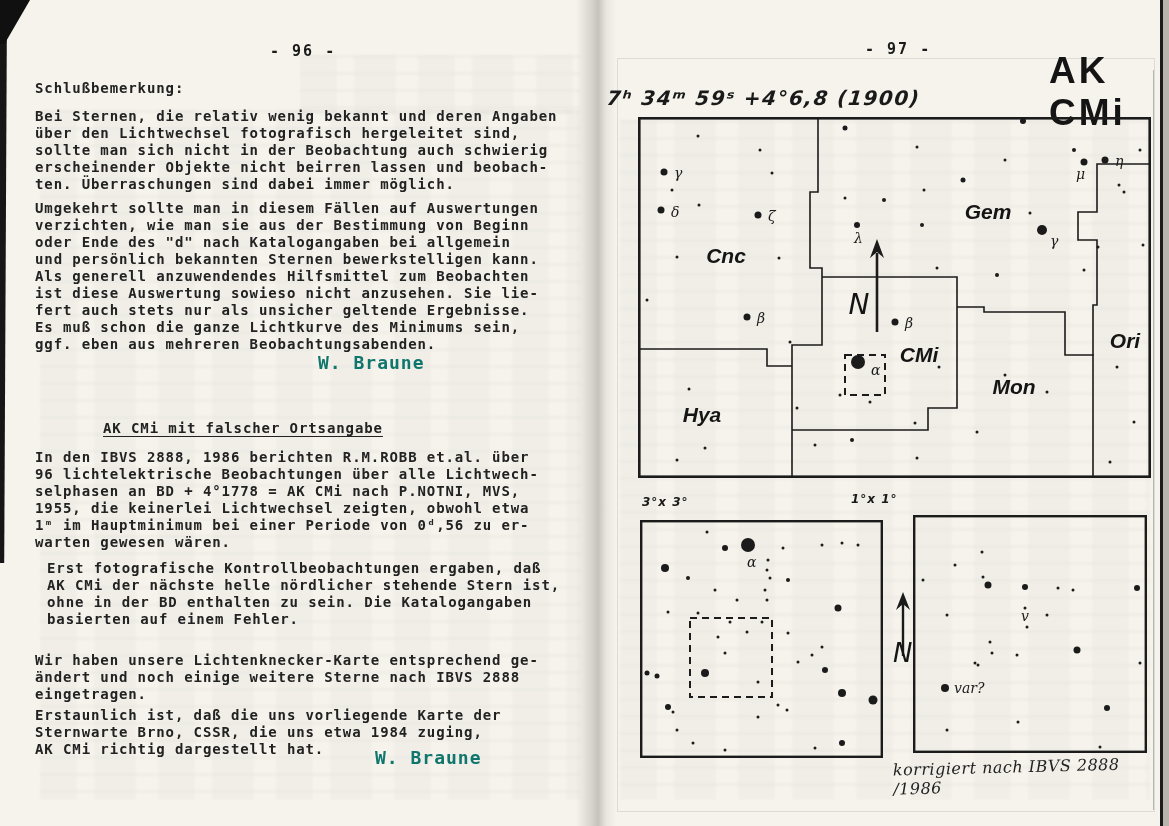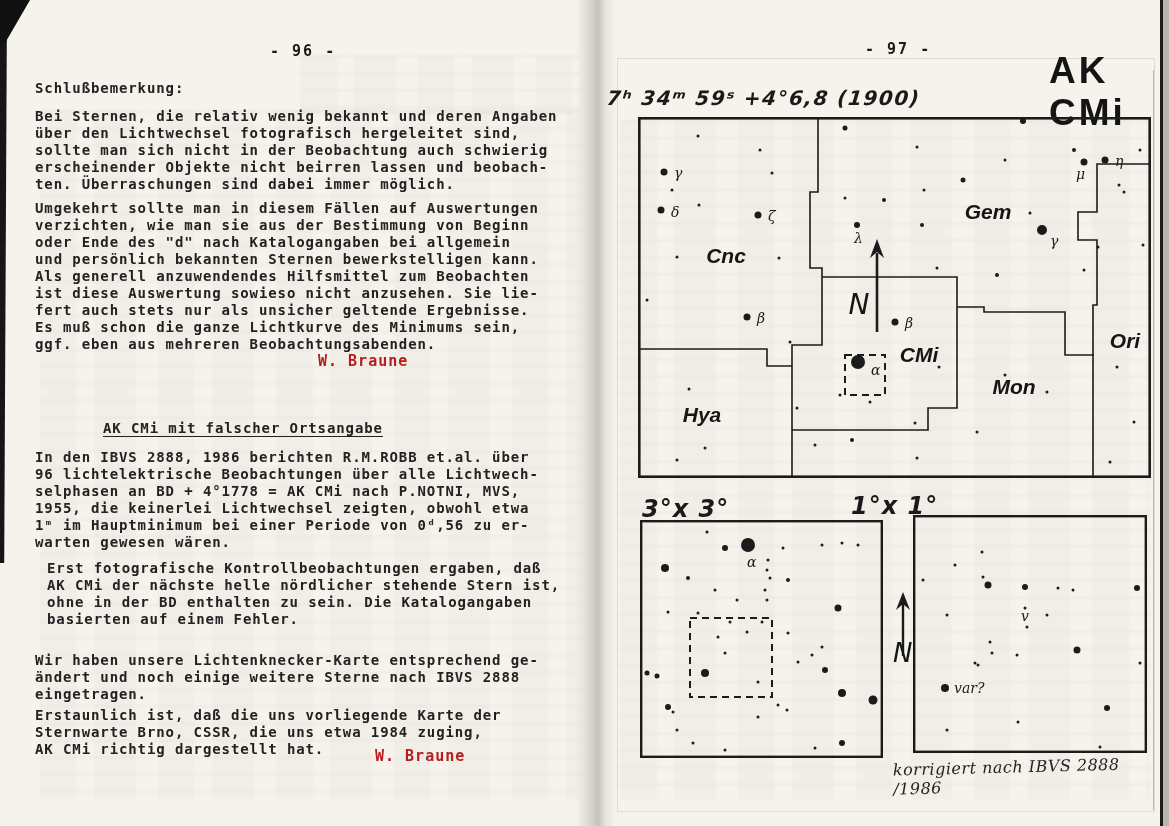--- a/index.html
+++ b/index.html
@@ -3,28 +3,28 @@
 <meta charset="utf-8">
 <style>
   html,body{margin:0;padding:0;background:#d9d6cf;}
   .scan{position:relative;width:1169px;height:826px;background:#f5f3ec;overflow:hidden;
         font-family:"DejaVu Sans Mono","Liberation Mono",monospace;color:#1d1d1d;}
   
   .tblock{position:absolute;white-space:pre-line;font-size:14px;line-height:17px;
           letter-spacing:0.9px;font-weight:600;color:#222;}
   .pagenum{position:absolute;font-size:15px;font-weight:700;letter-spacing:2px;color:#1b1b1b;}
   .h2u{text-decoration:underline;text-underline-offset:3px;text-align:center;}
-  .sig{position:absolute;font-size:15px;font-weight:600;letter-spacing:1px;color:#b91c1c;}
+  .sig{position:absolute;font-size:18px;font-weight:600;letter-spacing:1px;color:#0f766e;}
   
   .bigtitle{position:absolute;font-family:"Liberation Sans","DejaVu Sans",sans-serif;
             font-weight:700;font-size:37px;letter-spacing:3px;color:#141414;margin-left:36px;}
   .handw{position:absolute;font-family:"DejaVu Sans","Liberation Sans",sans-serif;
          font-style:italic;color:#1a1a1a;}
   .coords{font-size:20px;letter-spacing:1.5px;transform:skewX(-6deg);font-weight:600;}
-  .scalelab{font-size:24px;font-weight:700;letter-spacing:1px;}
+  .scalelab{font-size:12px;font-weight:700;letter-spacing:1px;}
   .caption{font-family:"DejaVu Serif","Liberation Serif",serif;font-style:italic;
            font-size:16px;letter-spacing:0.5px;transform:rotate(-1.5deg);color:#222;}
   .northN{position:absolute;font-family:"DejaVu Sans",sans-serif;font-size:26px;
           font-style:italic;color:#161616;}
   svg{position:absolute;overflow:visible;}
   
   .gutter{position:absolute;left:576px;top:0;width:40px;height:826px;
     background:linear-gradient(90deg,rgba(70,64,52,0) 0%,rgba(70,64,52,.18) 40%,rgba(60,55,45,.26) 55%,rgba(70,64,52,.08) 75%,rgba(70,64,52,0) 100%);}
   .ghost{position:absolute;filter:blur(1px);pointer-events:none;
     background:

